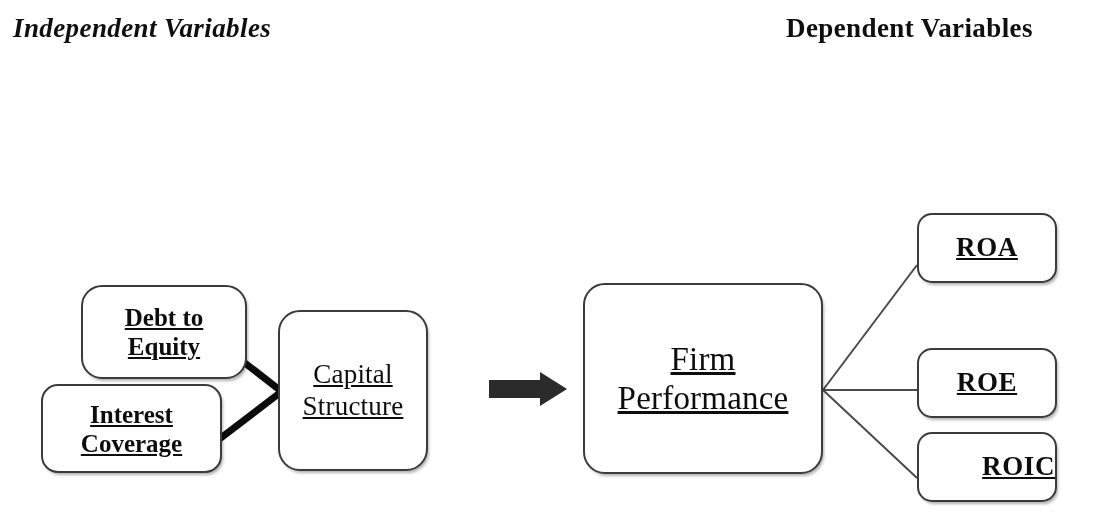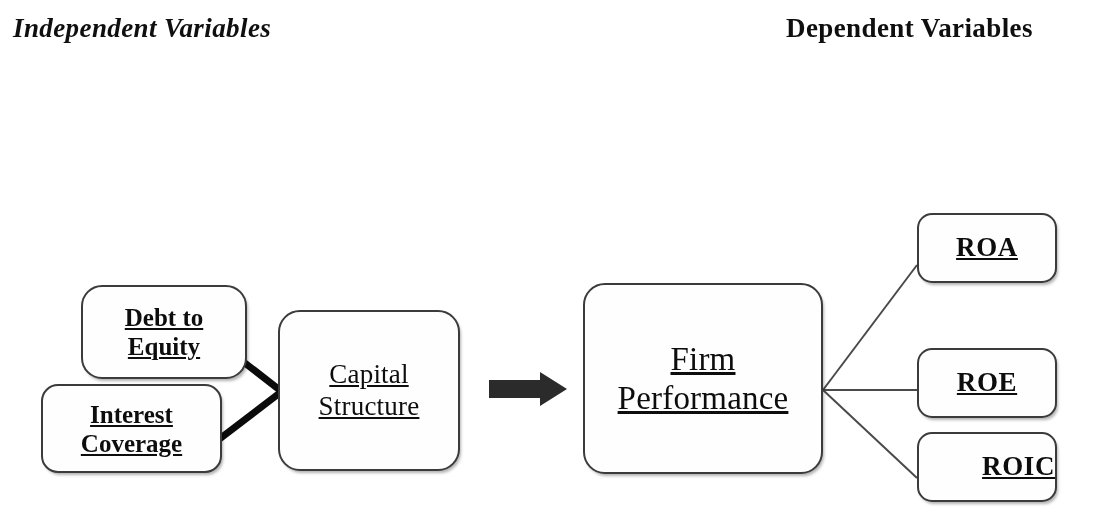--- a/index.html
+++ b/index.html
@@ -66,21 +66,21 @@
     border-radius: 17px;
   }
   #node-debt-to-equity .node-label,
   #node-interest-coverage .node-label {
     font-weight: bold;
     font-size: 25px;
   }
 
   
   #node-capital-structure {
-    left: 278px; top: 310px; width: 182px; height: 161px;
+    left: 278px; top: 310px; width: 150px; height: 161px;
     border-radius: 22px;
     border-width: 2px;
   }
   #node-capital-structure .node-label {
     font-weight: normal;
     font-size: 27px;
     letter-spacing: 0.2px;
   }
 
   

